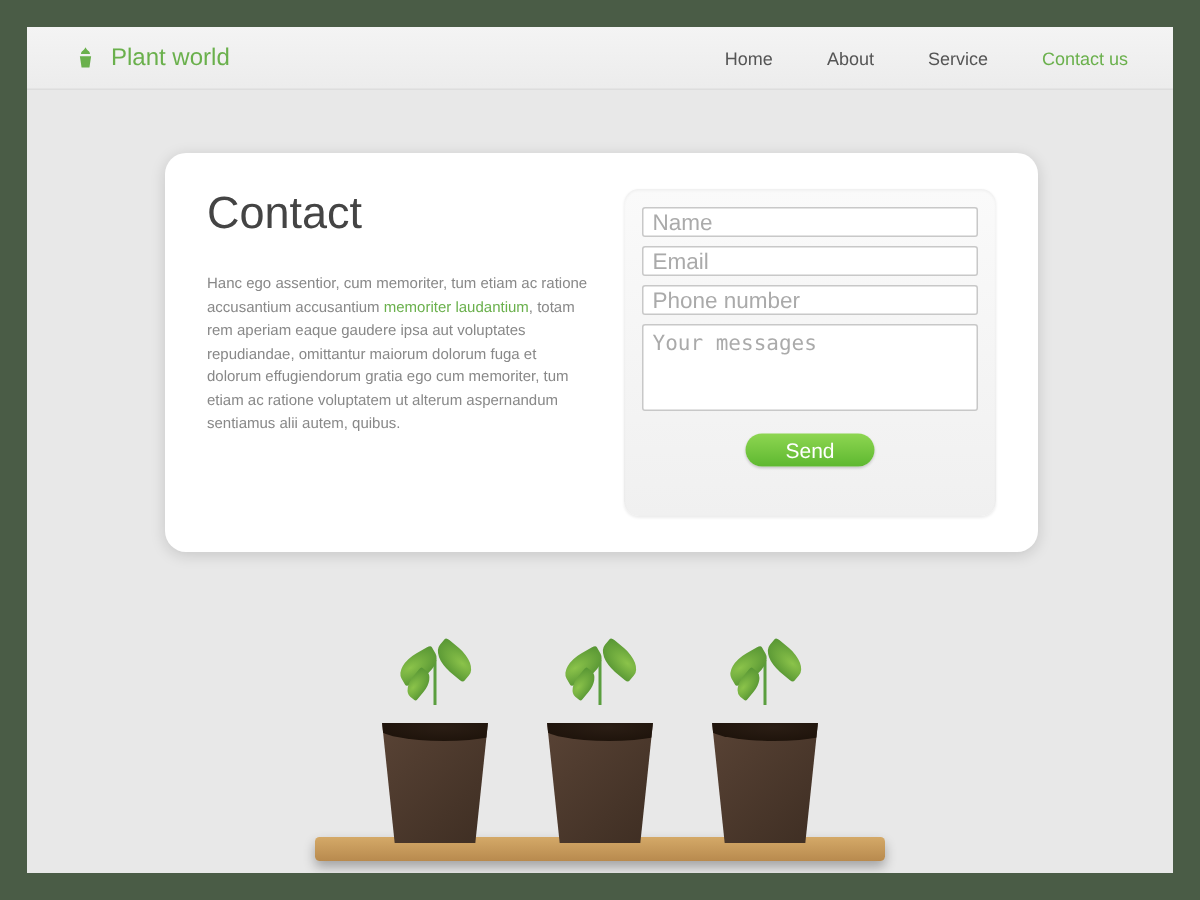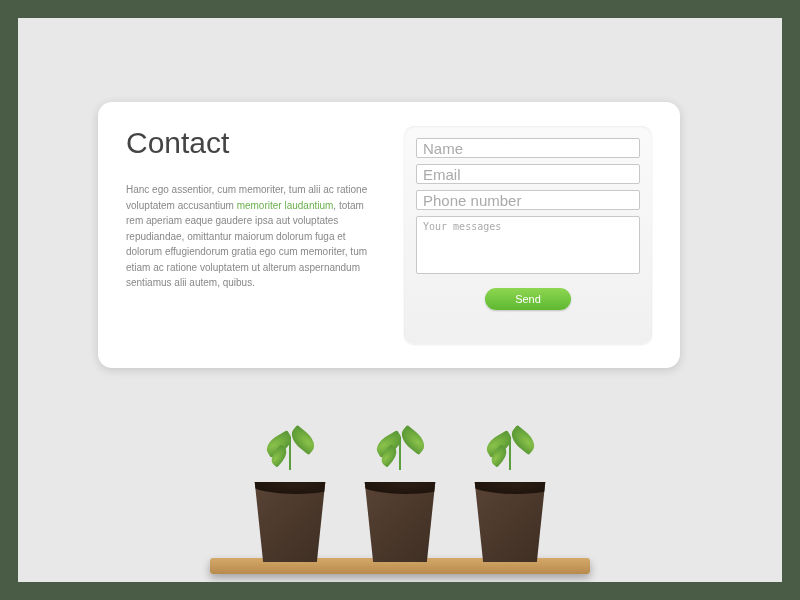--- a/index.html
+++ b/index.html
@@ -4,53 +4,67 @@
 <style>
 *{margin:0;padding:0;box-sizing:border-box}
 body{font-family:Arial,Helvetica,sans-serif;background:#4a5c46;display:flex;justify-content:center;align-items:flex-start;height:600px;overflow:hidden}
 .page{width:764px;height:564px;margin:18px;background:#e8e8e8;position:relative;overflow:hidden}
 .header{height:42px;background:linear-gradient(#f4f4f4,#ececec);border-bottom:1px solid #ddd;display:flex;align-items:center;padding:0 30px}
 .logo{display:flex;align-items:center;gap:8px;color:#6ab04c;font-size:16px}
 .logo svg{width:18px;height:18px}
 .nav{margin-left:auto;display:flex;gap:36px}
 .nav-item{font-size:12px;color:#555;cursor:pointer}
 .nav-item.active{color:#6ab04c}
-.card{position:absolute;top:84px;left:80px;width:582px;height:266px;background:#fff;border-radius:14px;box-shadow:0 2px 10px rgba(0,0,0,0.15);padding:24px 28px;display:flex;gap:22px;z-index:2}
+.card{position:absolute;top:84px;left:92px;width:582px;height:266px;background:#fff;border-radius:14px;box-shadow:0 2px 10px rgba(0,0,0,0.15);padding:24px 28px;display:flex;gap:22px;z-index:2}
 .left{flex:1}
 .title{font-size:30px;color:#444;font-weight:normal;margin-bottom:22px}
 .desc{font-size:10px;line-height:1.55;color:#888}
 .desc .hl{color:#6ab04c}
 .form-wrap{width:248px;background:linear-gradient(#fafafa,#f0f0f0);border-radius:10px;padding:12px 12px 14px;box-shadow:inset 0 1px 2px rgba(0,0,0,0.05),0 1px 2px rgba(0,0,0,0.08)}
 .inp{width:100%;height:20px;border:1px solid #c8c8c8;border-radius:2px;background:#fff;margin-bottom:6px;font-size:15px;color:#999;padding:0 6px;outline:none}
-.ta{width:100%;height:58px;border:1px solid #c8c8c8;border-radius:2px;background:#fff;font-size:10px;color:#999;padding:4px 6px;resize:none;outline:none;margin-bottom:10px}
-.send-btn{display:block;margin:0 auto;width:86px;height:22px;border:none;border-radius:11px;background:linear-gradient(#8ed651,#5eb830);color:#fff;font-size:11px;cursor:pointer;box-shadow:0 1px 2px rgba(0,0,0,0.2)}
+.ta{width:100%;height:58px;border:1px solid #c8c8c8;border-radius:2px;background:#fff;font-size:14px;color:#999;padding:4px 6px;resize:none;outline:none;margin-bottom:10px}
+.send-btn{display:block;margin:0 auto;width:86px;height:22px;border:none;border-radius:11px;background:linear-gradient(#8ed651,#5eb830);color:#fff;font-size:14px;cursor:pointer;box-shadow:0 1px 2px rgba(0,0,0,0.2)}
 .plants{position:absolute;bottom:0;left:50%;transform:translateX(-50%);width:420px;height:260px;z-index:1}
 .board{position:absolute;bottom:8px;left:20px;width:380px;height:16px;background:linear-gradient(#d4a968,#b88a4e);border-radius:3px;box-shadow:0 4px 8px rgba(0,0,0,0.3)}
 .pot{position:absolute;bottom:20px;width:96px;height:96px}
 .pot1{left:52px}.pot2{left:162px}.pot3{left:272px}
 .pot-body{position:absolute;bottom:0;left:6px;width:84px;height:80px;background:linear-gradient(135deg,#5a4436,#3d2d22);clip-path:polygon(8% 0,92% 0,82% 100%,18% 100%);border-radius:2px}
 .soil{position:absolute;top:-6px;left:4px;width:88px;height:18px;background:radial-gradient(ellipse at center,#2a1d14,#1a1008);border-radius:50%}
 .sprout{position:absolute;bottom:92px;left:50%;transform:translateX(-50%)}
 .stem{width:2px;height:30px;background:#5a9e3e;margin:0 auto}
 .leaf{position:absolute;width:28px;height:16px;background:radial-gradient(ellipse at 30% 40%,#8bc34a,#4a8a2e);border-radius:60% 10% 60% 10%}
 .l1{top:-4px;left:-24px;transform:rotate(-30deg)}
 .l2{top:-8px;left:0px;transform:rotate(40deg) scaleX(-1)}
 .l3{top:10px;left:-20px;transform:rotate(-50deg);width:20px;height:12px}
 ::placeholder{color:#aaa}
 </style>
 </head>
 <body>
 
 <div class="page">
+  <div class="header">
+    <div class="logo">
+      <svg viewBox="0 0 24 24">
+          <path fill="#6ab04c" d="M12 2c-1 3-4 3-4 6h8c0-3-3-3-4-6zM7 10l1.5 10h7L17 10H7z"></path>
+        </svg>
+      <span>Plant world</span>
+    </div>
+    <div class="nav">
+      <span class="nav-item">Home</span>
+      <span class="nav-item">About</span>
+      <span class="nav-item">Service</span>
+      <span class="nav-item active">Contact us</span>
+    </div>
+  </div>
 
   <div class="card">
     <div class="left">
       <h1 class="title">Contact</h1>
       <p class="desc">
-        <span>Hanc ego assentior, cum memoriter, tum alii ac ratione voluptatem accusantium </span><span class="hl">memoriter laudantium</span><span>, totam rem aperiam eaque gaudere ipsa aut voluptates repudiandae, omittantur maiorum dolorum fuga et dolorum effugiendorum gratia  ego cum memoriter, tum etiam ac ratione voluptatem ut alterum aspernandum sentiamus alii autem, quibus.</span>
+        <span>Hanc ego assentior, cum memoriter, tum etiam ac ratione accusantium accusantium </span><span class="hl">memoriter laudantium</span><span>, totam rem aperiam eaque gaudere ipsa aut voluptates repudiandae, omittantur maiorum dolorum fuga et dolorum effugiendorum gratia  ego cum memoriter, tum etiam ac ratione voluptatem ut alterum aspernandum sentiamus alii autem, quibus.</span>
       </p>
     </div>
     <div class="form-wrap">
       <input class="inp" placeholder="Name" style="">
       <input class="inp" placeholder="Email" style="">
       <input class="inp" placeholder="Phone number" style="">
       <textarea class="ta" placeholder="Your messages" style=""></textarea>
       <button class="send-btn">Send</button>
     </div>
   </div>

